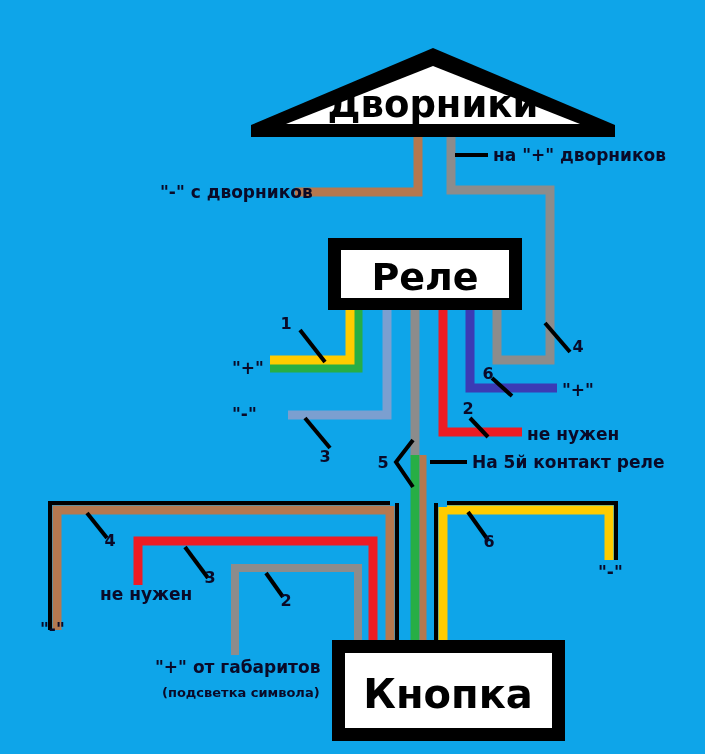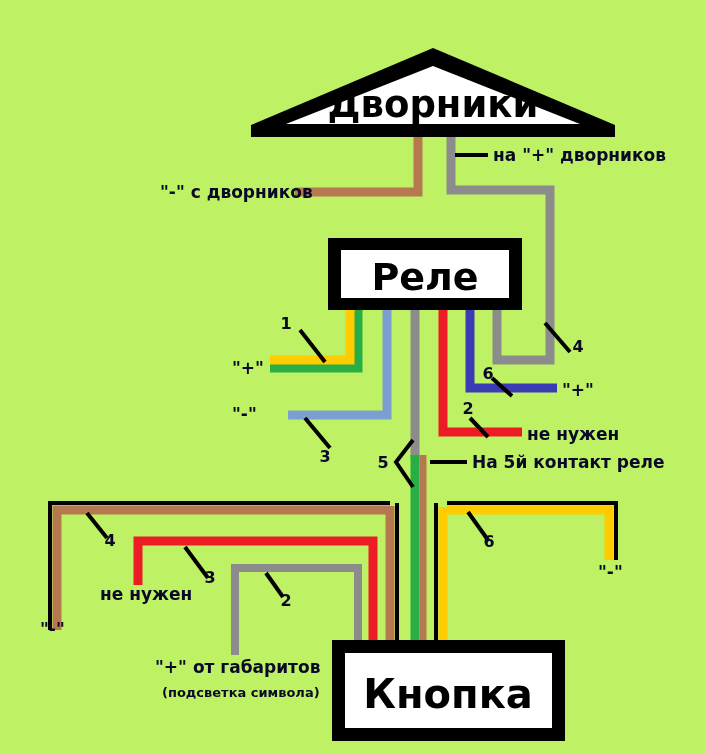--- a/index.html
+++ b/index.html
@@ -4,21 +4,21 @@
 <style>
   html, body {
     margin: 0;
     padding: 0;
     background: #ffffff;
   }
   #diagram-root {
     position: relative;
     width: 705px;
     height: 754px;
-    background: #bef264;
+    background: #0ea5e9;
     font-family: "DejaVu Sans", sans-serif;
     overflow: hidden;
   }
   #diagram-svg {
     position: absolute;
     left: 0;
     top: 0;
     width: 705px;
     height: 754px;
   }

